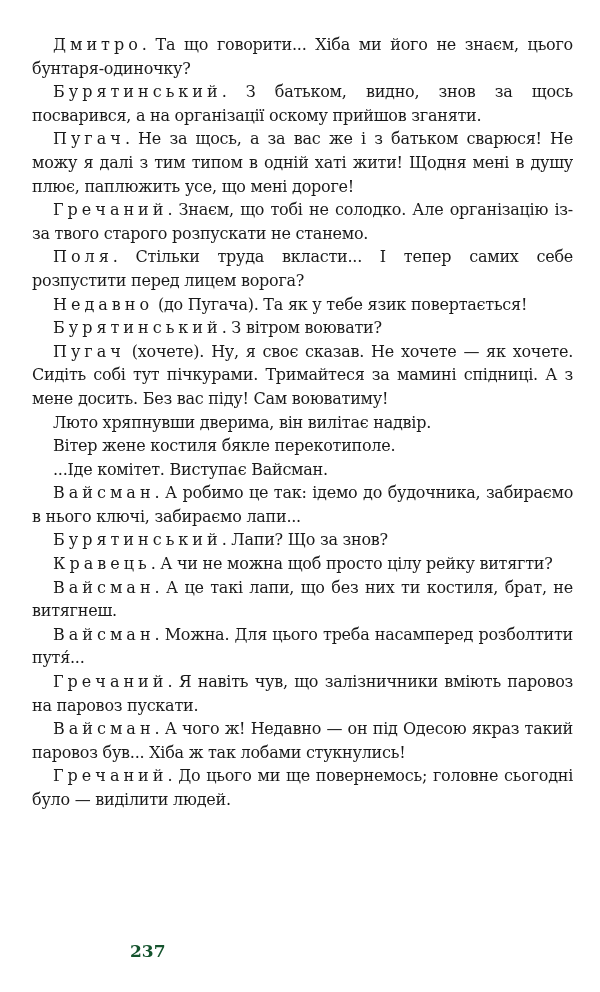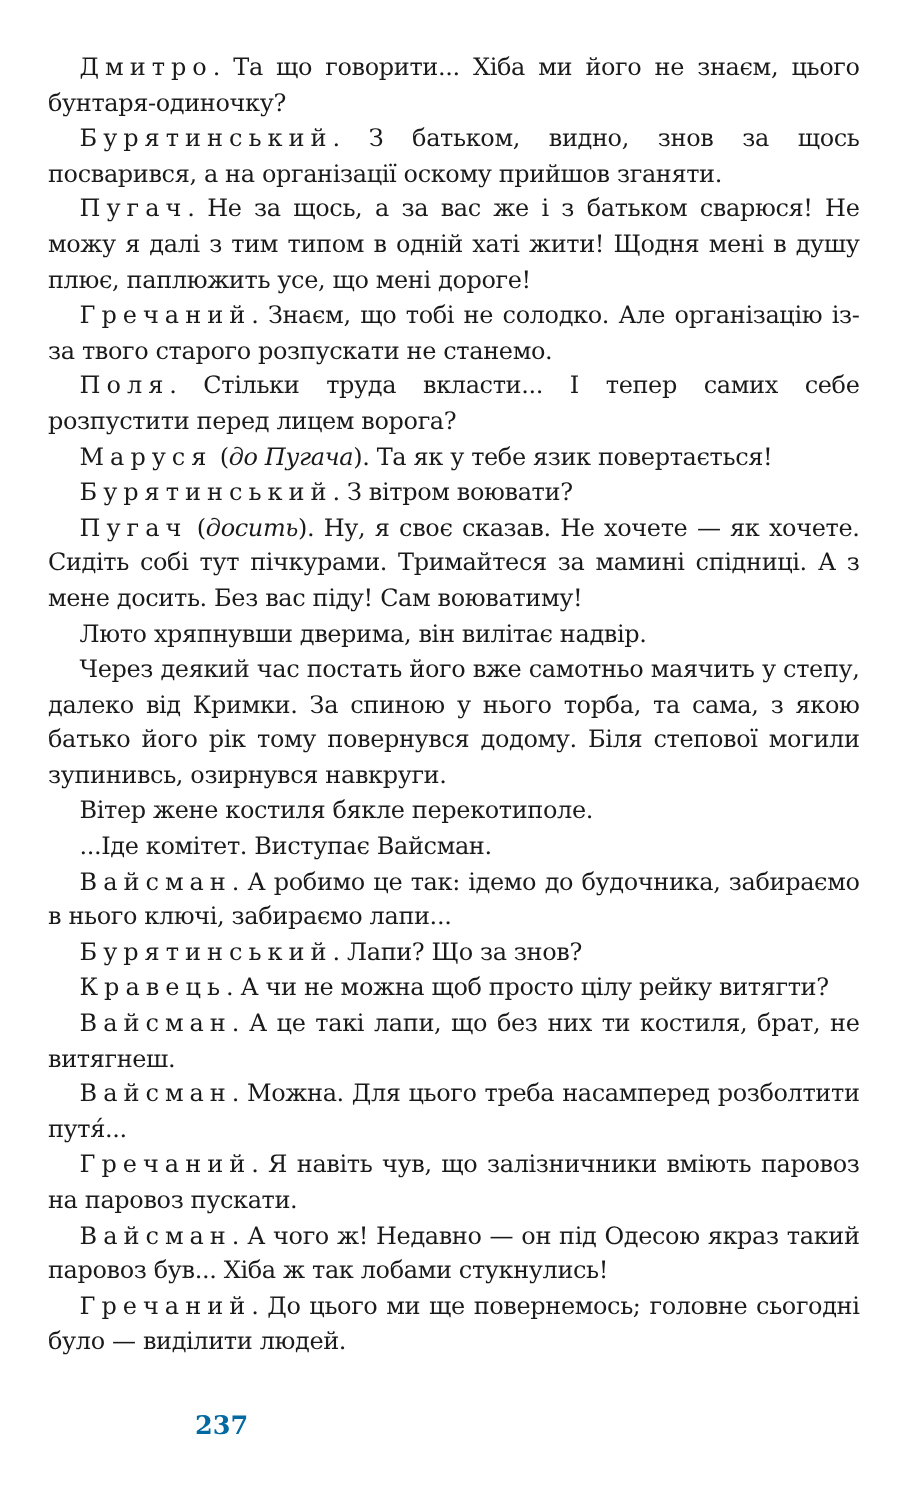--- a/index.html
+++ b/index.html
@@ -5,41 +5,40 @@
   html, body { margin: 0; padding: 0; background: #ffffff; }
   body { width: 600px; height: 992px; overflow: hidden; position: relative; }
   .page {
     position: absolute; left: 32px; top: 33px; width: 541px;
     font-family: "DejaVu Serif", serif;
     font-size: 16px; line-height: 23.6px; color: #1a1a1a;
     text-align: justify; letter-spacing: -0.25px;
   }
   .para { margin: 0; text-indent: 21px; }
   .speaker { letter-spacing: 4px; }
-  .stage { font-style: italic; }
+  .stage { }
   .page-number {
     position: absolute; left: 130px; top: 941px;
     font-family: "DejaVu Serif", serif; font-weight: bold;
-    font-size: 17px; color: #0369a1;
+    font-size: 17px; color: #14532d;
   }
 </style>
 </head>
 <body>
 
 <div class="page" id="page-body">
     <p class="para"><span class="speaker">Дмитро</span>. <span>Та що говорити... Хіба ми його не знаєм, цього бунтаря-одиночку?</span></p>
     <p class="para"><span class="speaker">Бурятинський</span>. <span>З батьком, видно, знов за щось посварився, а на організації оскому прийшов зганяти.</span></p>
     <p class="para"><span class="speaker">Пугач</span>. <span>Не за щось, а за вас же і з батьком сварюся! Не можу я далі з тим типом в одній хаті жити! Щодня мені в душу плює, паплюжить усе, що мені дороге!</span></p>
     <p class="para"><span class="speaker">Гречаний</span>. <span>Знаєм, що тобі не солодко. Але організацію із-за твого старого розпускати не станемо.</span></p>
     <p class="para"><span class="speaker">Поля</span>. <span>Стільки труда вкласти... І тепер самих себе розпустити перед лицем ворога?</span></p>
-    <p class="para"><span class="speaker">Маруся</span> (<span class="stage">до Пугача</span>). <span>Та як у тебе язик повертається!</span></p>
+    <p class="para"><span class="speaker">Недавно</span> (<span class="stage">до Пугача</span>). <span>Та як у тебе язик повертається!</span></p>
     <p class="para"><span class="speaker">Бурятинський</span>. <span>З вітром воювати?</span></p>
-    <p class="para"><span class="speaker">Пугач</span> (<span class="stage">досить</span>). <span>Ну, я своє сказав. Не хочете — як хочете. Сидіть собі тут пічкурами. Тримайтеся за мамині спідниці. А з мене досить. Без вас піду! Сам воюватиму!</span></p>
+    <p class="para"><span class="speaker">Пугач</span> (<span class="stage">хочете</span>). <span>Ну, я своє сказав. Не хочете — як хочете. Сидіть собі тут пічкурами. Тримайтеся за мамині спідниці. А з мене досить. Без вас піду! Сам воюватиму!</span></p>
     <p class="para"><span>Люто хряпнувши дверима, він вилітає надвір.</span></p>
-    <p class="para"><span>Через деякий час постать його вже самотньо маячить у степу, далеко від Кримки. За спиною у нього торба, та сама, з якою батько його рік тому повернувся додому. Біля степової могили зупинивсь, озирнувся навкруги.</span></p>
     <p class="para"><span>Вітер жене костиля бякле перекотиполе.</span></p>
     <p class="para"><span>...Іде комітет. Виступає Вайсман.</span></p>
     <p class="para"><span class="speaker">Вайсман</span>. <span>А робимо це так: ідемо до будочника, забираємо в нього ключі, забираємо лапи...</span></p>
     <p class="para"><span class="speaker">Бурятинський</span>. <span>Лапи? Що за знов?</span></p>
     <p class="para"><span class="speaker">Кравець</span>. <span>А чи не можна щоб просто цілу рейку витягти?</span></p>
     <p class="para"><span class="speaker">Вайсман</span>. <span>А це такі лапи, що без них ти костиля, брат, не витягнеш.</span></p>
     <p class="para"><span class="speaker">Вайсман</span>. <span>Можна. Для цього треба насамперед розболтити путя́...</span></p>
     <p class="para"><span class="speaker">Гречаний</span>. <span>Я навіть чув, що залізничники вміють паровоз на паровоз пускати.</span></p>
     <p class="para"><span class="speaker">Вайсман</span>. <span>А чого ж! Недавно — он під Одесою якраз такий паровоз був... Хіба ж так лобами стукнулись!</span></p>
     <p class="para"><span class="speaker">Гречаний</span>. <span>До цього ми ще повернемось; головне сьогодні було — виділити людей.</span></p>

